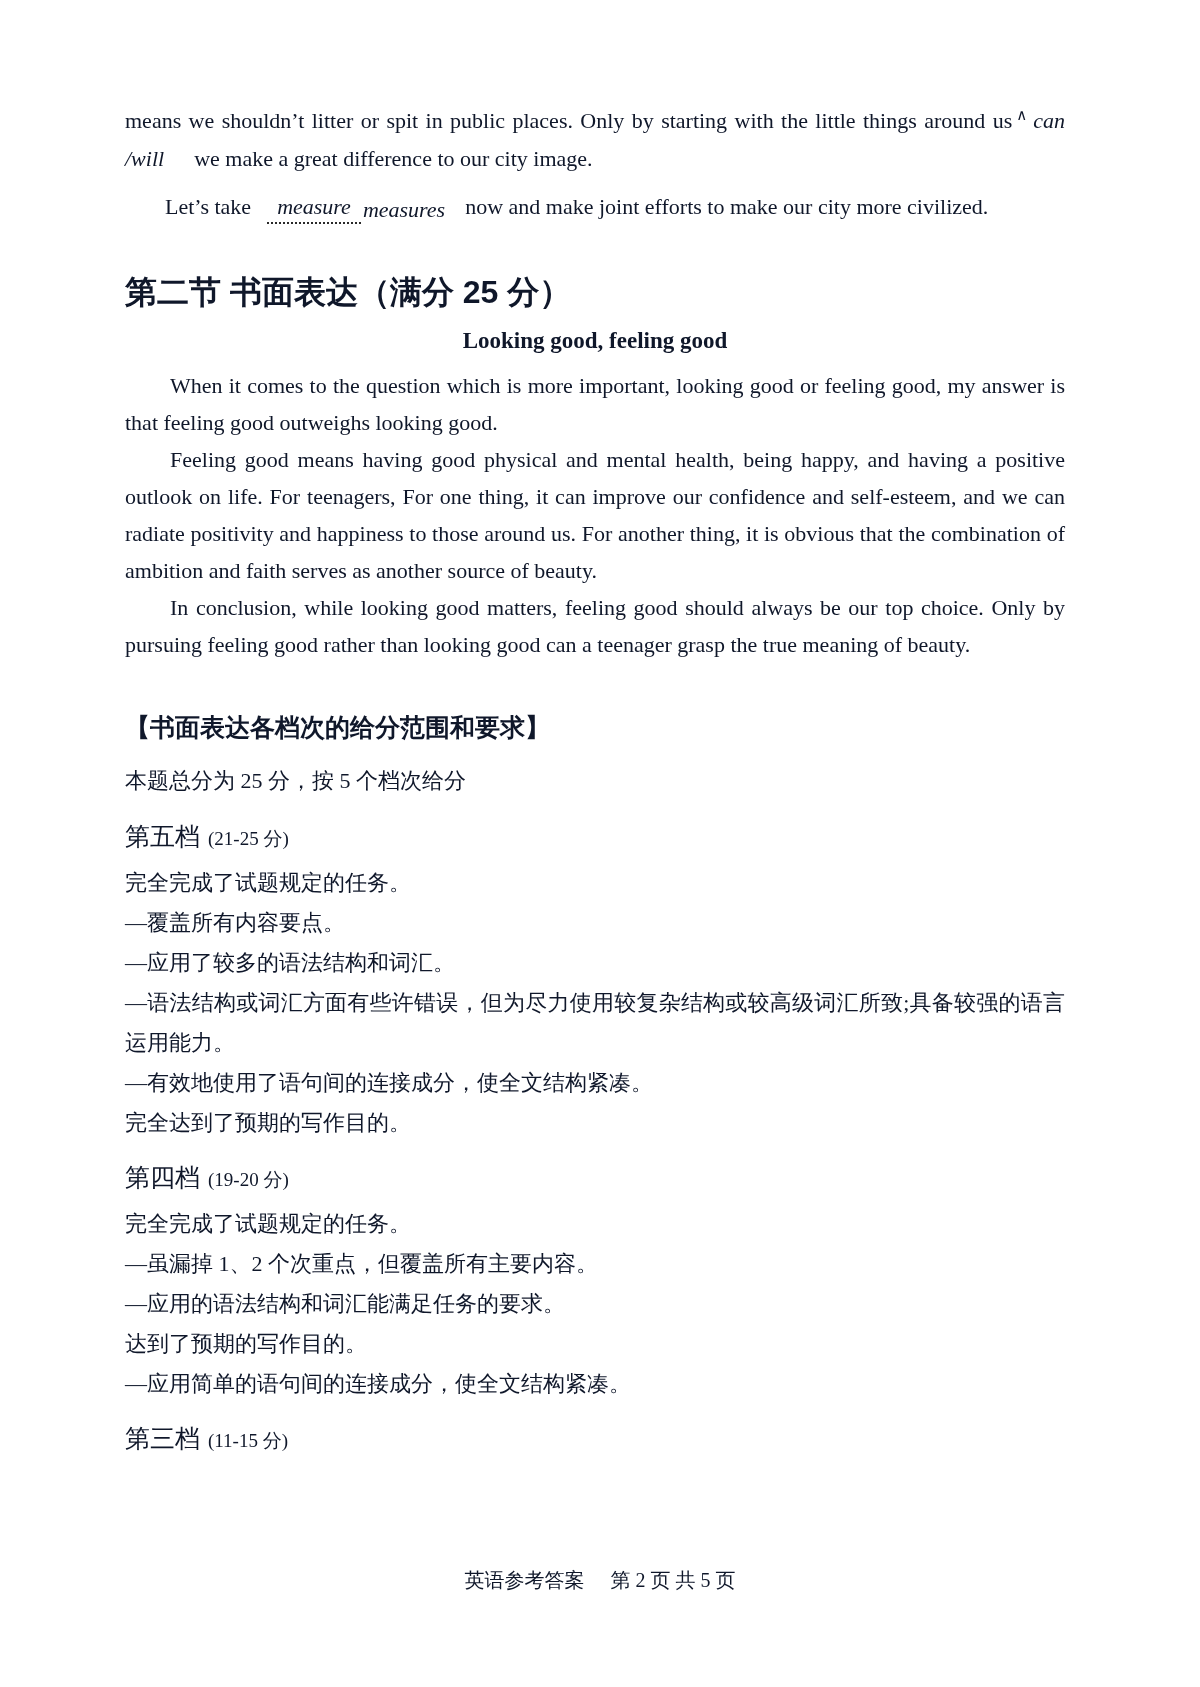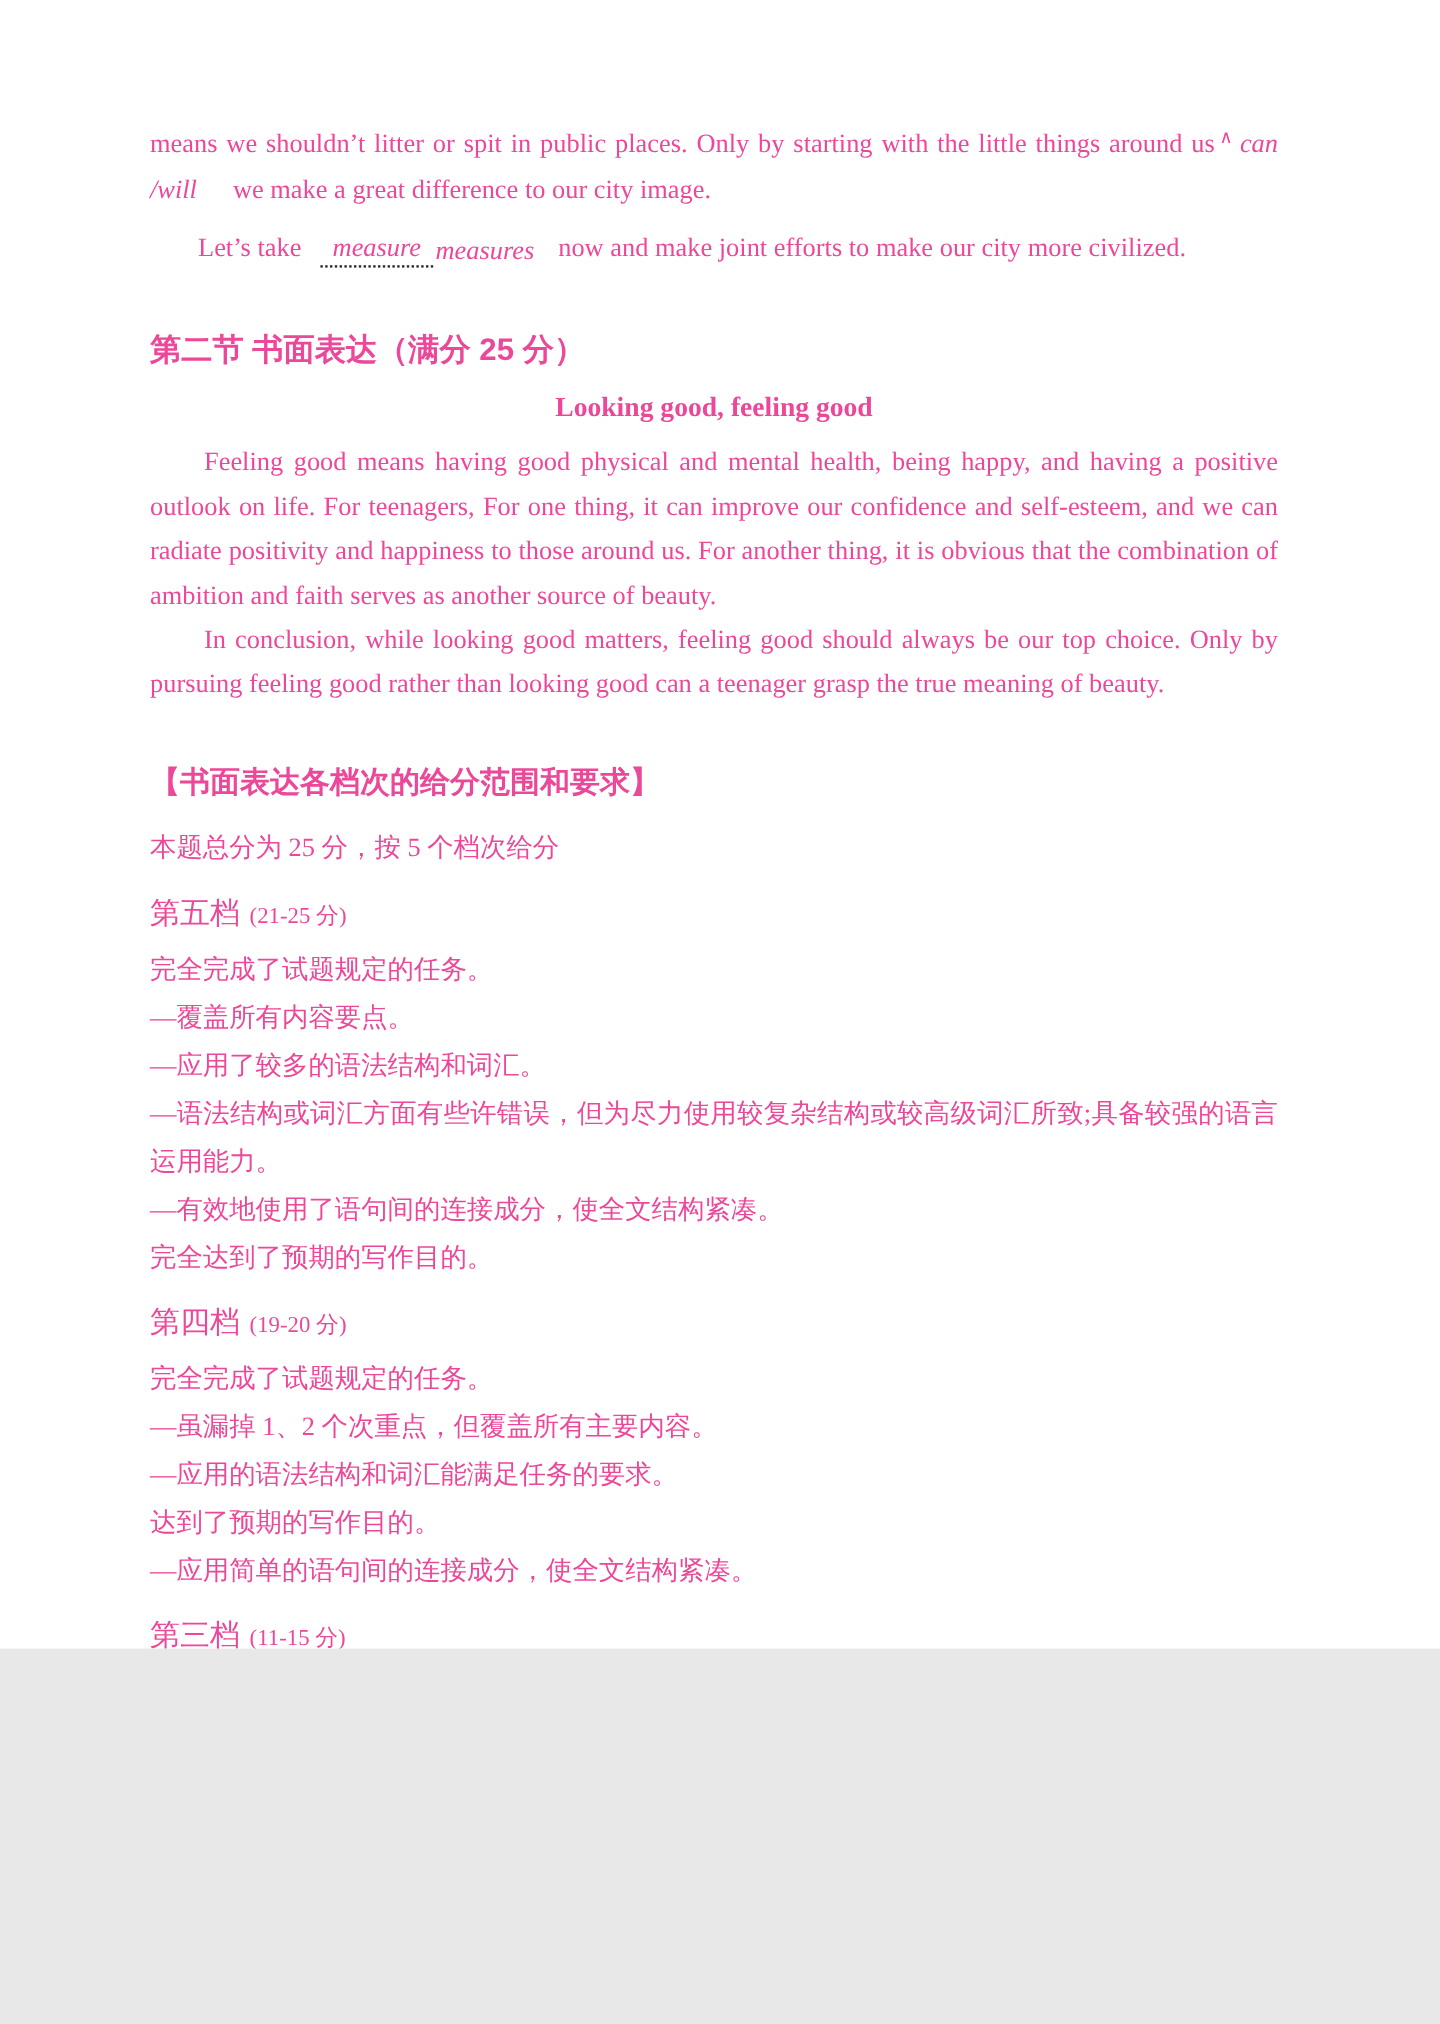--- a/index.html
+++ b/index.html
@@ -1,22 +1,22 @@
 <!DOCTYPE html>
 <html><head>
 <meta charset="utf-8">
 <style>
   html, body { margin:0; padding:0; background:#e8e8e8; }
   .page {
     position: relative;
     width: 1200px;
-    height: 1374px;
+    height: 1687px;
     margin: 0 auto;
     background: #ffffff;
-    color: #ec4899;
+    color: #0f172a;
     font-family: "Liberation Serif", "DejaVu Serif", serif;
     overflow: hidden;
   }
   .content {
     position: absolute;
     left: 125px;
     top: 0;
     width: 940px;
     padding-top: 96px;
   }
@@ -39,21 +39,21 @@
     vertical-align: middle;
     margin: 0 18px 0 16px;
     font-style: italic;
     line-height: 26px;
   }
   .frac .top { padding: 0 10px 2px 10px; border-bottom: 2px dotted #2a2a2a; }
   .frac .bot { padding: 2px 2px 0 2px; }
   
   .sec-heading {
     margin: 50px 0 0 0;
-    font-size: 26px;
+    font-size: 32px;
     line-height: 36px;
     font-weight: bold;
     font-family: "Liberation Sans", "DejaVu Sans", sans-serif;
   }
   .essay-title {
     margin: 16px 0 0 0;
     text-align: center;
     font-weight: bold;
     font-size: 23px;
     line-height: 30px;
@@ -98,20 +98,21 @@
 
     <p class="lets-line"><span>Let’s take</span><span class="frac">
           <span class="top">measure</span>
           <span class="bot">measures</span>
         </span><span>now and make joint efforts to make our city more civilized.</span></p>
 
     <h2 class="sec-heading">第二节 书面表达（满分 25 分）</h2>
 
     <p class="essay-title">Looking good, feeling good</p>
     <div class="essay">
+      <p>When it comes to the question which is more important, looking good or feeling good, my answer is that feeling good outweighs looking good.</p>
       <p>Feeling good means having good physical and mental health, being happy, and having a positive outlook on life. For teenagers, For one thing, it can improve our confidence and self-esteem, and we can radiate positivity and happiness to those around us. For another thing, it is obvious that the combination of ambition and faith serves as another source of beauty.</p>
       <p>In conclusion, while looking good matters, feeling good should always be our top choice. Only by pursuing feeling good rather than looking good can a teenager grasp the true meaning of beauty.</p>
     </div>
 
     <h2 class="grading-heading">【书面表达各档次的给分范围和要求】</h2>
     <p class="cnline intro-line">本题总分为 25 分，按 5 个档次给分</p>
 
     <h3 class="band-heading"><span class="lbl">第五档</span><span class="rng">(21-25 分)</span></h3>
     <div class="band-lines">
       <p class="cnline">完全完成了试题规定的任务。</p>

